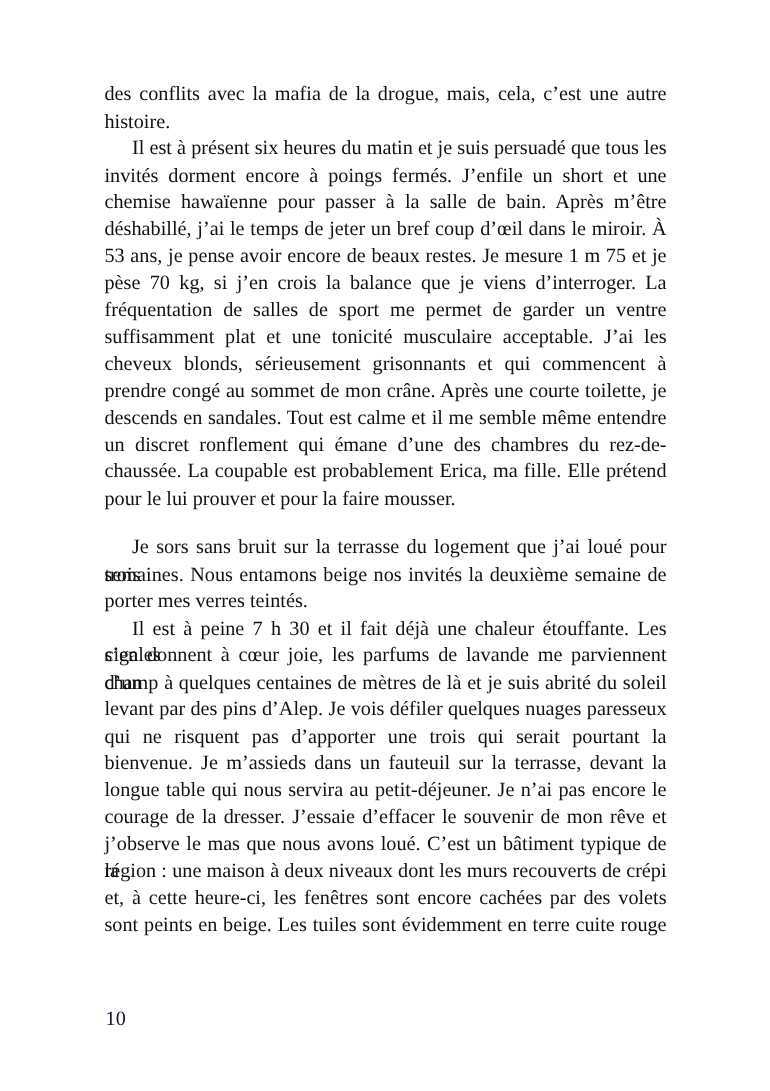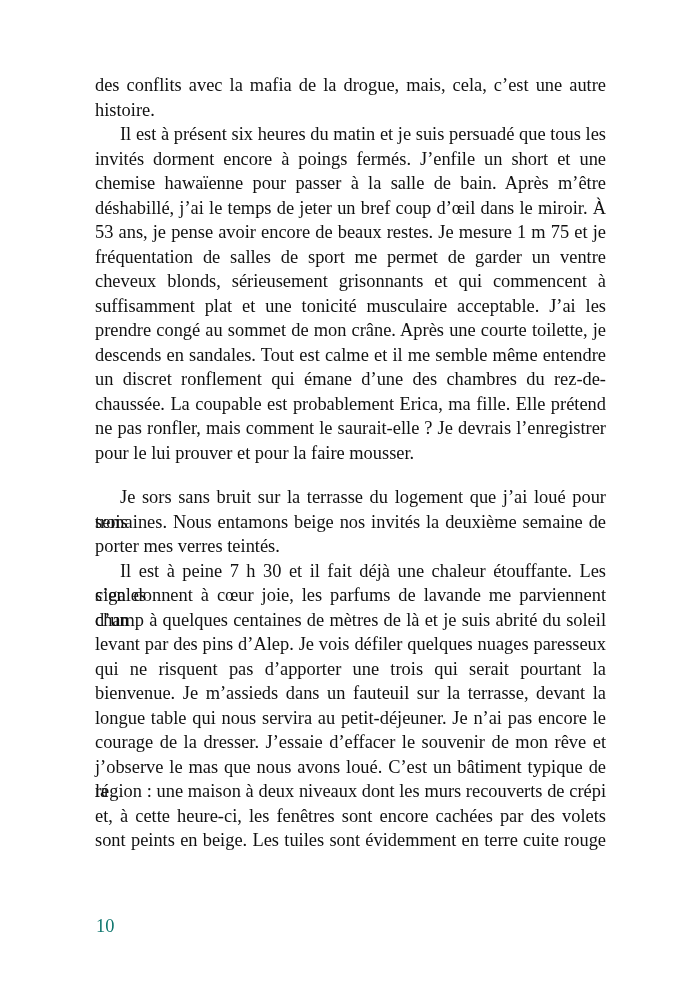--- a/index.html
+++ b/index.html
@@ -43,47 +43,47 @@
     .paragraph {
       margin: 0;
     }
     .page-number {
       position: absolute;
       left: 96px;
       top: 914px;
       font-size: 18.4px;
       line-height: 24px;
       font-family: "Liberation Serif", "DejaVu Serif", serif;
-      color: #0f766e;
+      color: #0f172a;
     }
   </style>
 </head>
 <body>
 
 <div class="page">
 
   <div class="paragraph">
     <span class="line" style="white-space: normal;">des conflits avec la mafia de la drogue, mais, cela, c’est une autre</span>
     <span class="line last" style="white-space: normal;">histoire.</span>
   </div>
 
   <div class="paragraph">
     <span class="line indent" style="white-space: normal;">Il est à présent six heures du matin et je suis persuadé que tous les</span>
     <span class="line" style="white-space: normal;">invités dorment encore à poings fermés. J’enfile un short et une</span>
     <span class="line" style="white-space: normal;">chemise hawaïenne pour passer à la salle de bain. Après m’être</span>
     <span class="line" style="white-space: normal;">déshabillé, j’ai le temps de jeter un bref coup d’œil dans le miroir. À</span>
     <span class="line" style="white-space: normal;">53 ans, je pense avoir encore de beaux restes. Je mesure 1 m 75 et je</span>
+    <span class="line" style="white-space: normal;">pèse 70 kg, si j’en crois la balance que je viens d’interroger. La</span>
     <span class="line" style="white-space: normal;">fréquentation de salles de sport me permet de garder un ventre</span>
+    <span class="line" style="white-space: normal;">suffisamment plat et une tonicité musculaire acceptable. J’ai les</span>
     <span class="line" style="white-space: normal;">cheveux blonds, sérieusement grisonnants et qui commencent à</span>
-    <span class="line" style="white-space: normal;">suffisamment plat et une tonicité musculaire acceptable. J’ai les</span>
     <span class="line" style="white-space: normal;">prendre congé au sommet de mon crâne. Après une courte toilette, je</span>
     <span class="line" style="white-space: normal;">descends en sandales. Tout est calme et il me semble même entendre</span>
     <span class="line" style="white-space: normal;">un discret ronflement qui émane d’une des chambres du rez-de-</span>
     <span class="line" style="white-space: normal;">chaussée. La coupable est probablement Erica, ma fille. Elle prétend</span>
-    <span class="line" style="white-space: normal;">ne pas ronfler, mais comment le saurait-elle ? Je devrais l’enregistrer</span>
     <span class="line last" style="white-space: normal;">pour le lui prouver et pour la faire mousser.</span>
   </div>
 
   <div class="section-break"></div>
 
   <div class="paragraph">
     <span class="line indent" style="white-space: normal;">Je sors sans bruit sur la terrasse du logement que j’ai loué pour trois</span>
     <span class="line" style="white-space: normal;">semaines. Nous entamons beige nos invités la deuxième semaine de</span>
     <span class="line last" style="white-space: normal;">porter mes verres teintés.</span>
   </div>

